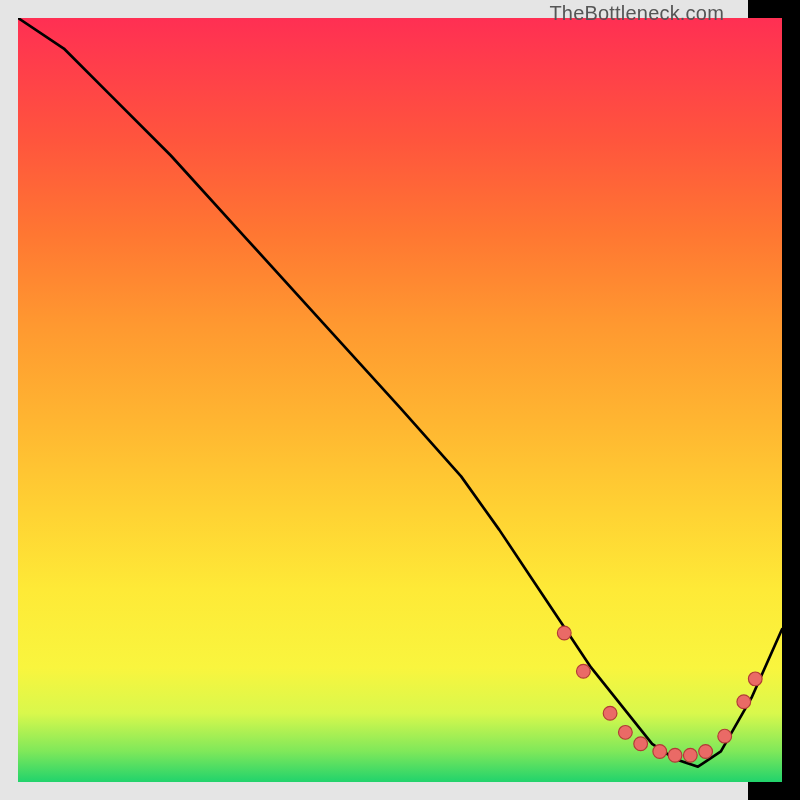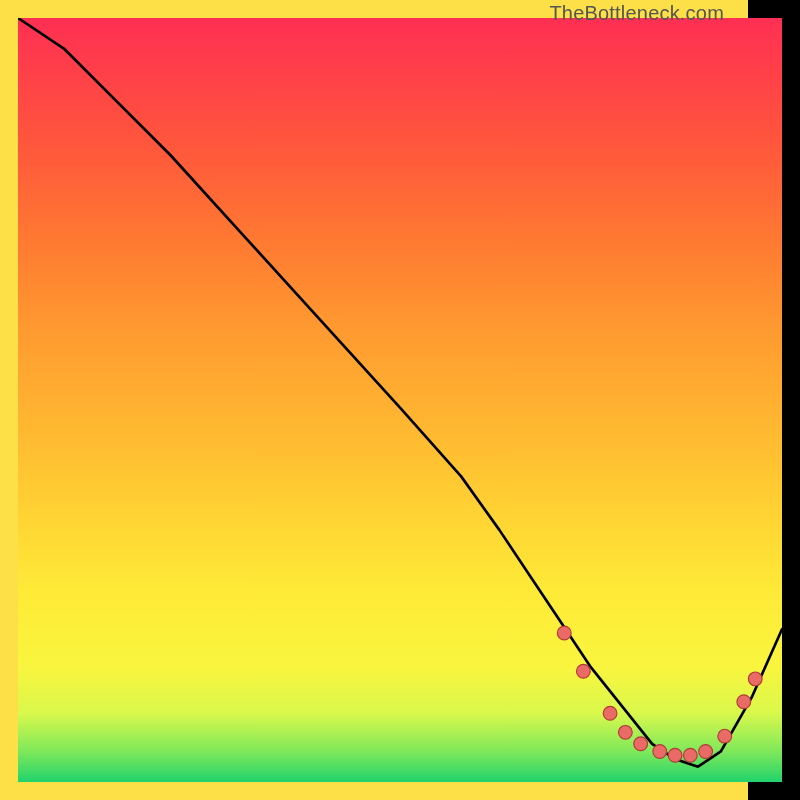--- a/index.html
+++ b/index.html
@@ -8,21 +8,21 @@
     width: 800px;
     height: 800px;
     background: #000;
     overflow: hidden;
     font-family: Arial, Helvetica, sans-serif;
   }
   .stage {
     position: relative;
     width: 748px;
     height: 800px;
-    background: #fde047;
+    background: #e5e5e5;
   }
   .plot-area {
     position: absolute;
     left: 18px;
     top: 18px;
     width: 764px;
     height: 764px;
     
     background: linear-gradient(
       to top,

